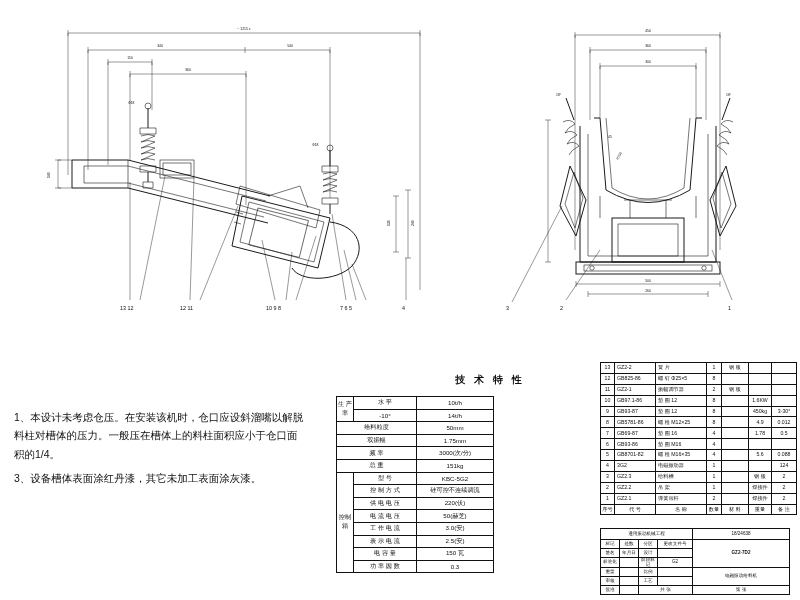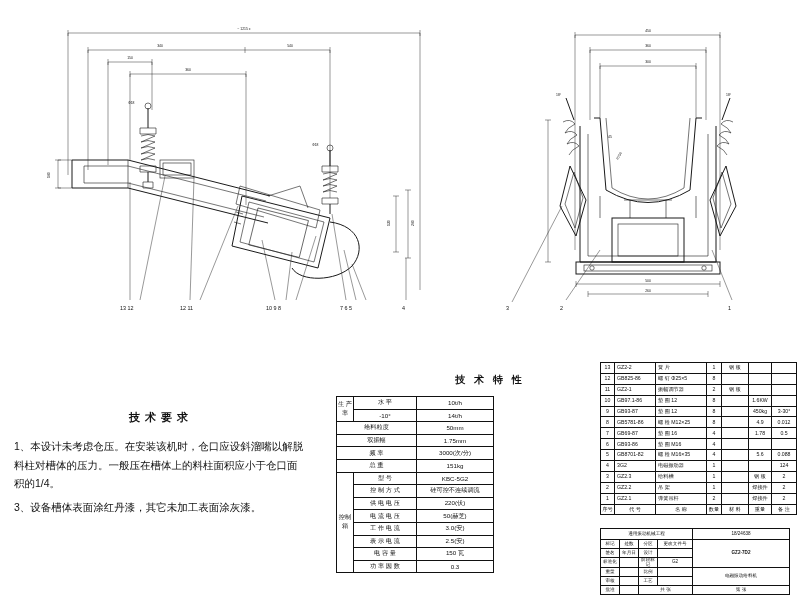--- a/index.html
+++ b/index.html
@@ -296,21 +296,20 @@
     </g>
     <text class="txt t5" x="506" y="310">3</text>
     <text class="txt t5" x="560" y="310">2</text>
     <text class="txt t5" x="728" y="310">1</text>
   </g>
 
 </svg>
 </div>
 
 <div class="req">
-  <h4>技 术 要 求</h4>
   <p>1、本设计未考虑仓压。在安装该机时，仓口应设斜溜嘴以解脱料柱对槽体的压力。一般压在槽体上的料柱面积应小于仓口面积的1/4。</p>
   <p>3、设备槽体表面涂红丹漆，其它未加工表面涂灰漆。</p>
 </div>
 
 <div class="tech-title">技 术 特 性</div>
 
 <div class="tech-wrap">
   <table>
     <tbody>
         <tr>

